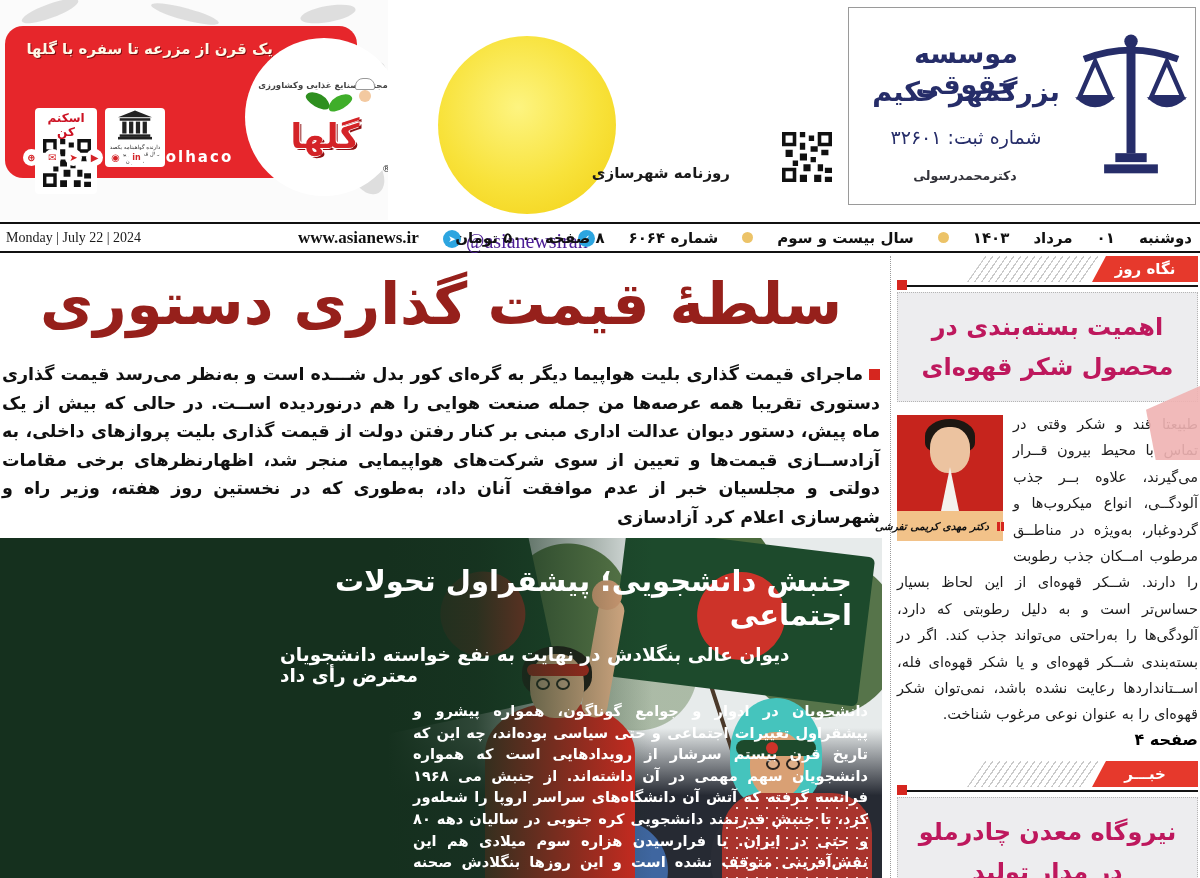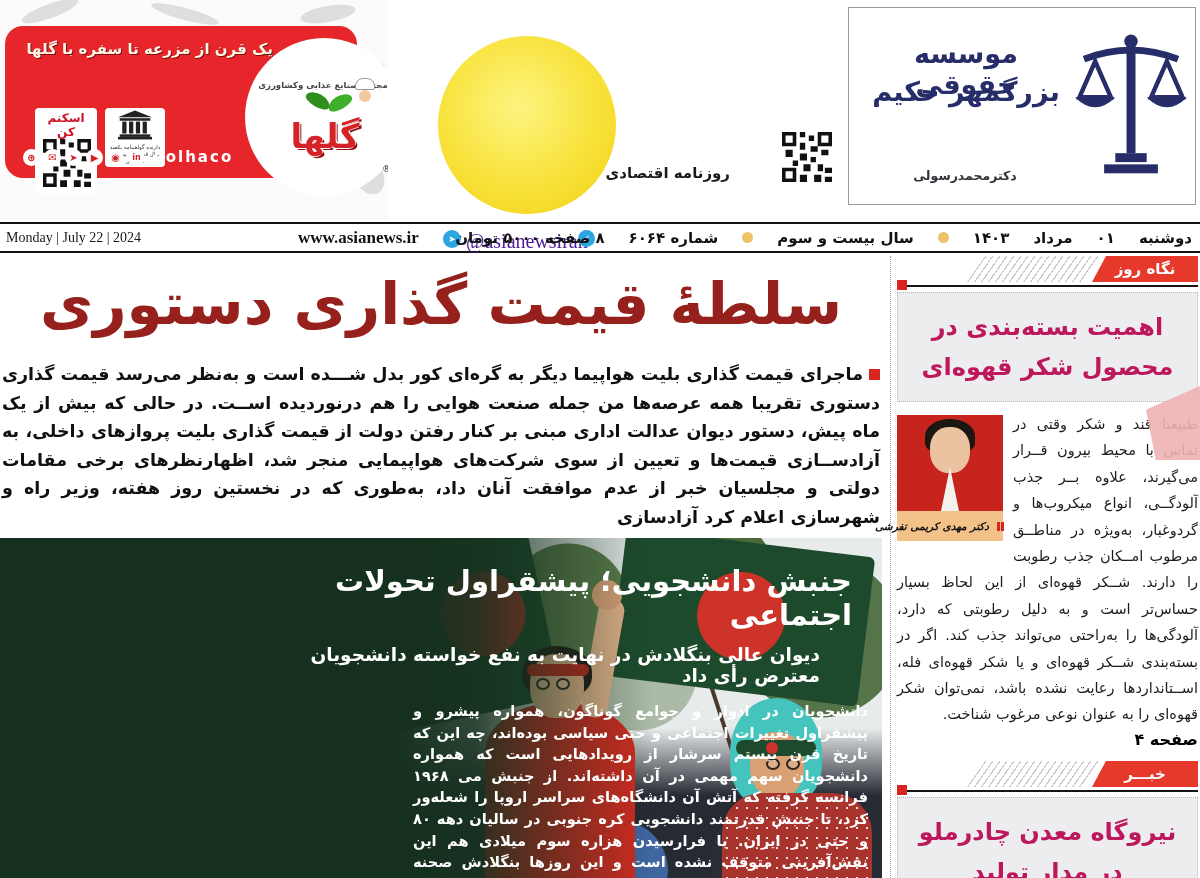--- a/index.html
+++ b/index.html
@@ -91,21 +91,21 @@
   .glasses { border:2px solid #2b241f; border-radius:50%; width:14px; height:12px; background:rgba(255,255,255,.15); }
   .w2-scarf { right:60px; bottom:70px; width:92px; height:110px; background:#45c4bd; border-radius:50% 50% 40% 40%; }
   .w2-face { right:78px; bottom:80px; width:54px; height:66px; background:#d9a074; border-radius:45%; }
   .w2-band { right:66px; bottom:122px; width:80px; height:16px; background:#1d4a2c; border-radius:8px; }
   .w2-band .dot { position:absolute; left:30px; top:2px; width:12px; height:12px; background:#cd3329; border-radius:50%; }
   .w2-body { right:10px; bottom:0; width:150px; height:85px; border-radius:40px 40px 0 0;
       background:radial-gradient(circle, #f0dede 1.2px, transparent 1.3px) 0 0/10px 10px, #a9342d; }
   .green-ov { position:absolute; inset:0; background:linear-gradient(to right, #15301e 0%, #15301e 44%, rgba(21,48,30,.88) 54%, rgba(21,48,30,0) 74%); }
   .feat-text { position:absolute; inset:0; color:#fff;padding-left:48px; }
   .feat-title { margin:26px 30px 0 0; width:600px; text-align:right; font-size:29px; font-weight:bold; }
-  .feat-sub { margin:12px 62px 0 0; width:540px; text-align:right; font-size:18.5px; font-weight:bold; }
+  .feat-sub { margin:12px 62px 0 0; width:540px; text-align:left; font-size:18.5px; font-weight:bold; }
   .feat-body { margin:14px 14px 0 0; width:455px; text-align:justify; font-size:14.6px; font-weight:bold; line-height:21.6px; }
 
   
   .sidebar { position:absolute; left:890px; top:256px; width:308px; height:622px; border-left:1px dotted #9a9a9a; padding-left:6px; }
   .sec-label { position:relative; height:26px; }
   .sec-label .red { position:absolute; right:0; top:0; width:106px; height:26px; background:#e6392c; color:#fff; font-size:15px; font-weight:bold;
       text-align:center; line-height:26px; clip-path:polygon(14px 0,100% 0,100% 100%,0 100%); }
   .sec-label .hatch { position:absolute; right:106px; top:0; width:116px; height:26px; transform:skewX(-35deg);
       background:repeating-linear-gradient(90deg, #c9c9c9 0 1.5px, transparent 1.5px 7px); }
   .rule { position:relative; height:2px; background:#151515; margin-top:3px; }
@@ -182,32 +182,33 @@
         <span class="soc">▶</span>
         <span class="soc">◉</span>
         <span class="soc" style="font-size:8px;">in</span>
         <span class="soc-handle">golhaco</span>
       </div>
     </div>
   </div>
 
   <div class="masthead">
     <div class="m-sun"></div>
-    <div class="m-sub">روزنامه اقتصادی</div>
+    <div class="m-sub">روزنامه شهرسازی</div>
     <div class="m-qr">
       <svg width="50" height="50" viewBox="0 0 28 28">
         <rect width="28" height="28" fill="#fff"></rect>
         <path fill="#111" d="M0 0h8v8H0zM2 2v4h4V2zM20 0h8v8h-8zM22 2v4h4v-4zM0 20h8v8H0zM2 22v4h4v-4zM10 0h3v3h-3zM15 2h3v3h-3zM10 6h3v4h-3zM16 8h4v3h-4zM22 10h4v3h-4zM10 12h4v4h-4zM16 14h3v3h-3zM2 10h4v4H2zM6 16h3v3H6zM12 18h4v4h-4zM20 18h3v4h-3zM24 20h4v3h-4zM10 24h4v4h-4zM18 24h4v4h-4zM24 25h4v3h-4z"></path>
       </svg>
     </div>
   </div>
 
   <div class="ad-right">
     <div class="law-l1">موسسه حقوقی</div>
     <div class="law-l2">بزرگمهر حکیم</div>
+    <div class="law-l3">شماره ثبت: ۳۲۶۰۱</div>
     <div class="law-l4">دکترمحمدرسولی</div>
     <div class="law-scales">
       <svg width="112" height="150" viewBox="0 0 100 130">
         <g fill="#262d69" stroke="#262d69">
           <circle cx="50" cy="8" r="6" stroke="none"></circle>
           <rect x="46" y="10" width="8" height="98" stroke="none"></rect>
           <path d="M8 24 Q50 8 92 24" fill="none" stroke-width="6"></path>
           <polygon points="18,26 4,58 32,58" fill="none" stroke-width="4"></polygon>
           <path d="M0 58 Q18 76 36 58 Z" stroke="none"></path>
           <polygon points="82,26 68,58 96,58" fill="none" stroke-width="4"></polygon>

